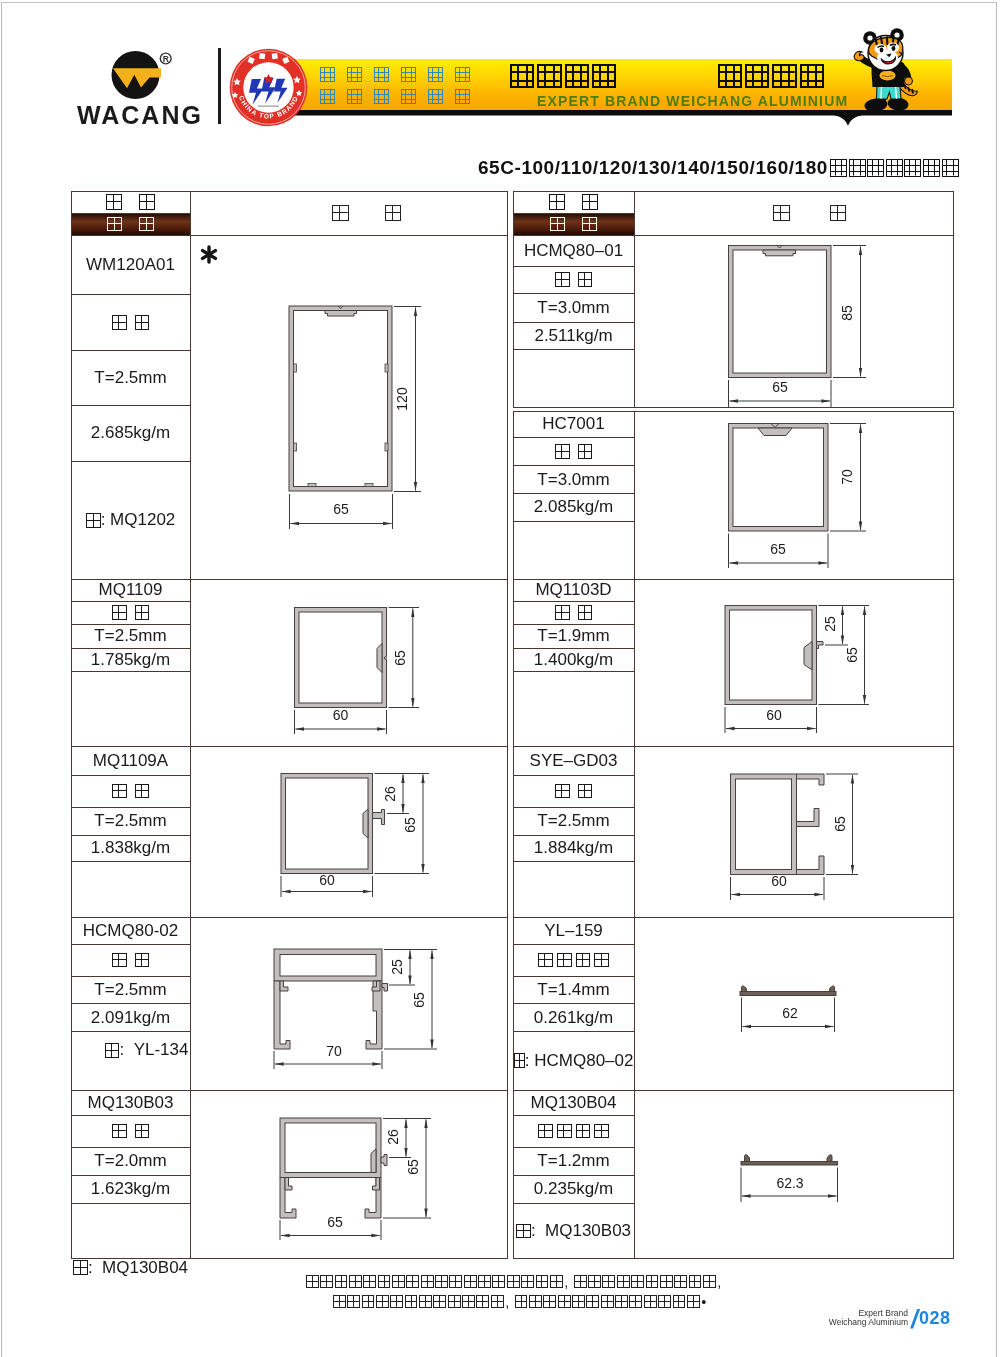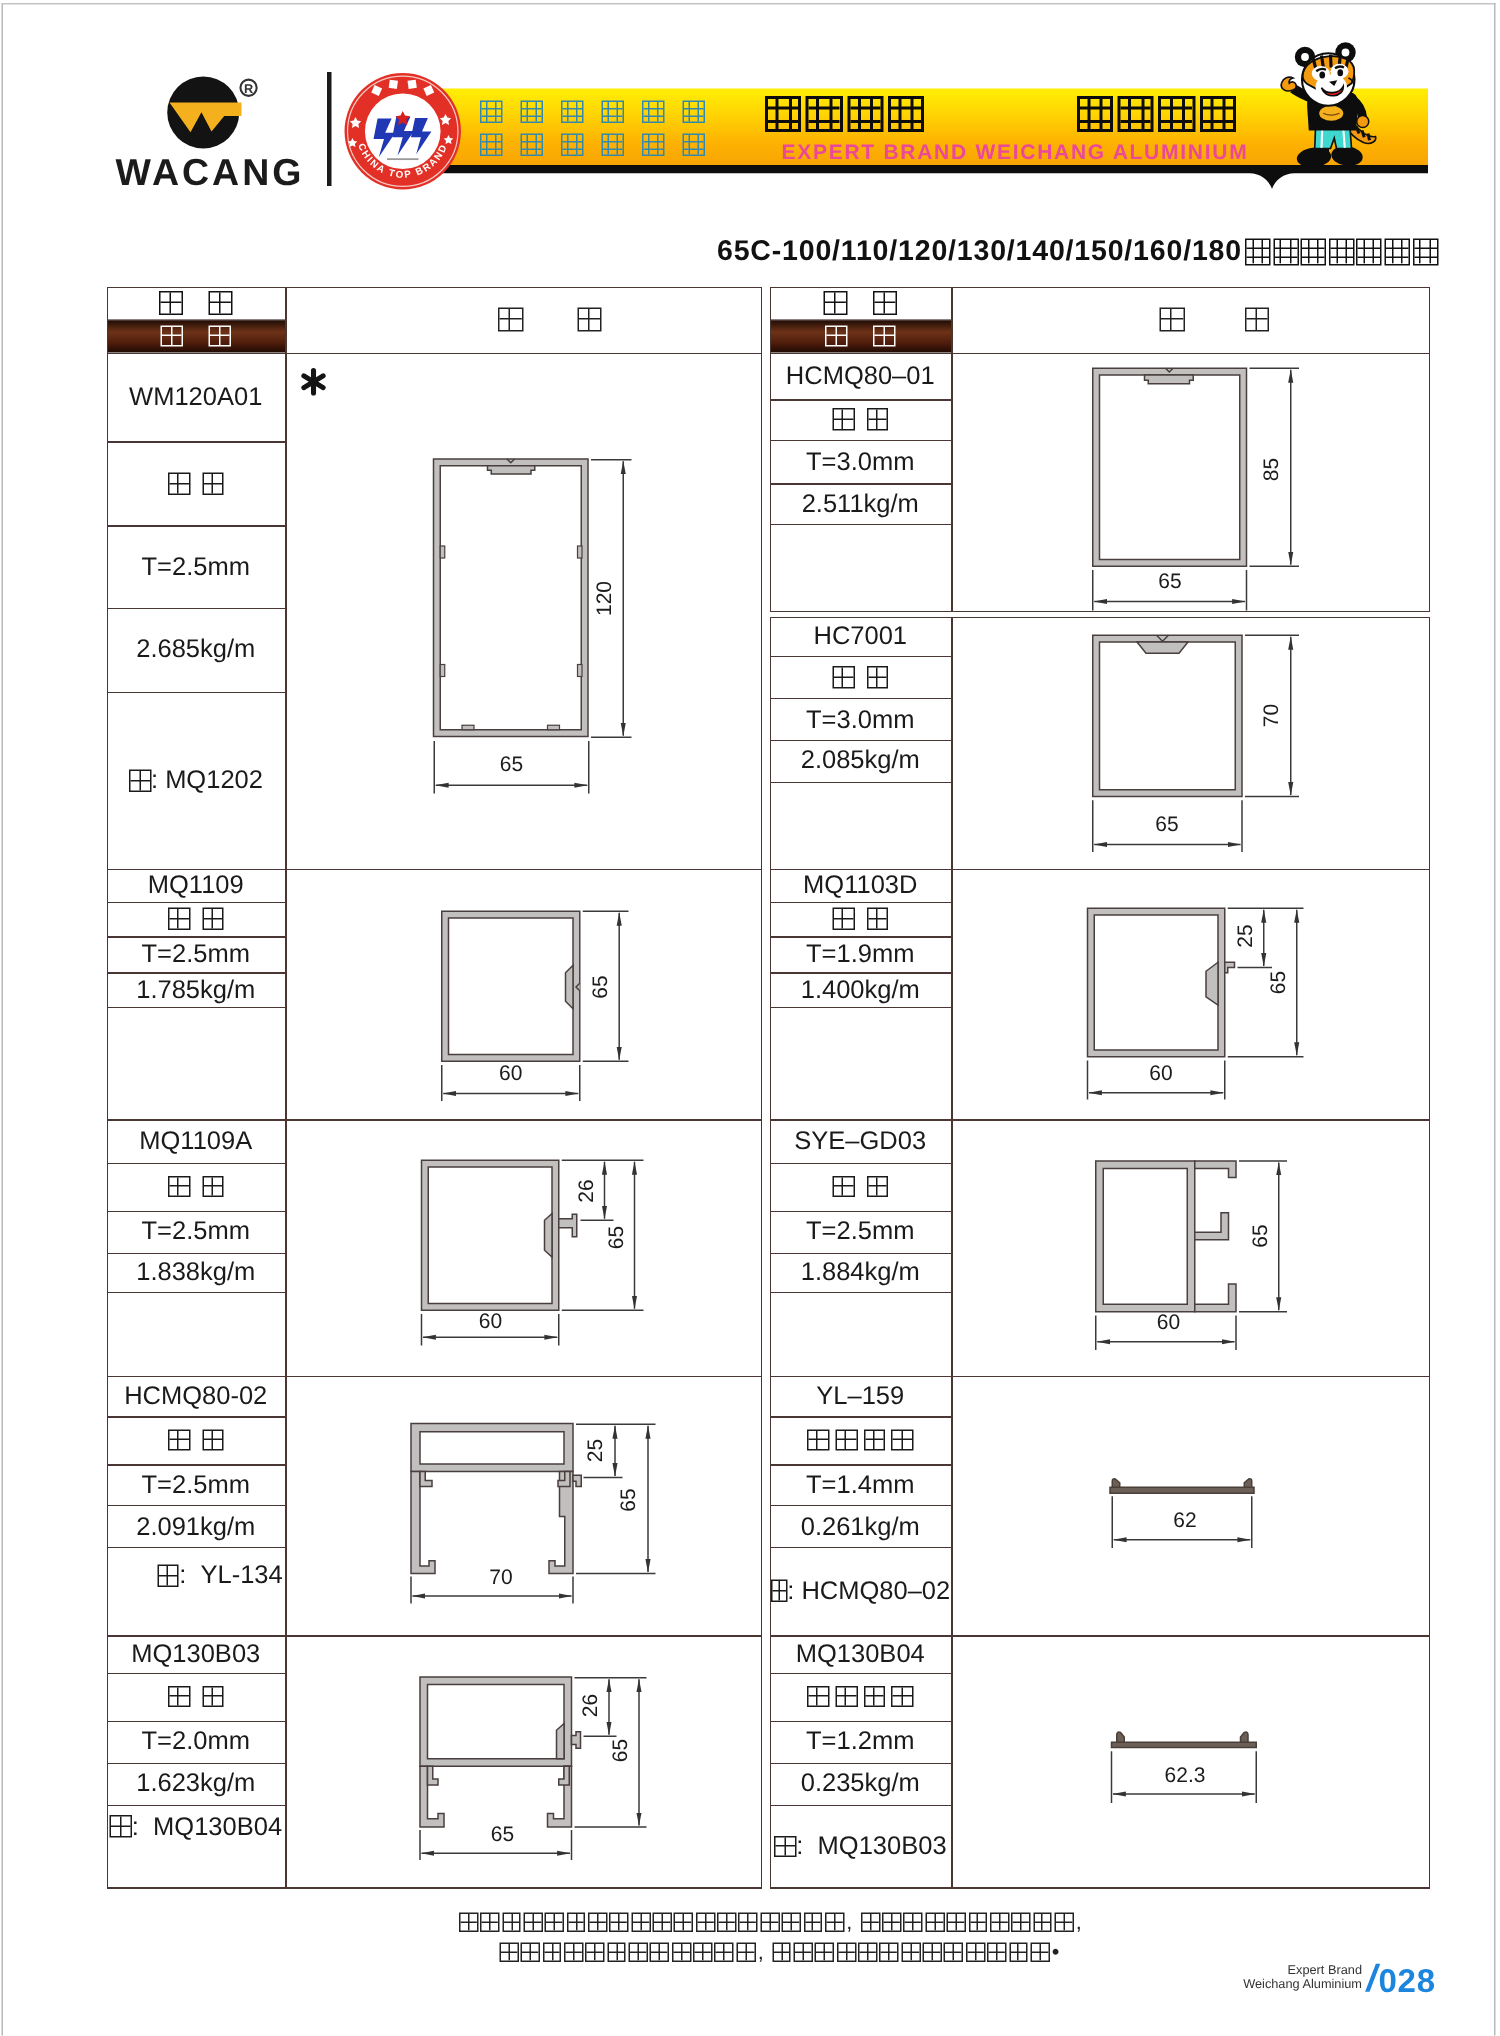--- a/index.html
+++ b/index.html
@@ -74,21 +74,21 @@
       <i class="cj2"></i>
     </span>
   <span style="display:inline-flex;gap:3px;">
       <i class="cj2"></i>
       <i class="cj2"></i>
       <i class="cj2"></i>
       <i class="cj2"></i>
     </span>
 </div>
 
-<div class="abs" style="left:521px;top:92.5px;width:311px;font-size:14px;font-weight:bold;color:#ec4899;text-align:center;letter-spacing:1.15px;white-space:nowrap;">EXPERT BRAND WEICHANG ALUMINIUM</div>
+<div class="abs" style="left:537px;top:92.5px;width:311px;font-size:14px;font-weight:bold;color:#4d7c0f;text-align:center;letter-spacing:1.15px;white-space:nowrap;">EXPERT BRAND WEICHANG ALUMINIUM</div>
 
 <svg class="abs" style="left:229px;top:48px;" width="79" height="79" viewBox="0 0 79 79">
   <defs>
       <path id="arcb" d="M8.5 39.5 A31 31 0 0 0 70.5 39.5"></path>
     </defs>
   <circle cx="39.5" cy="39.5" r="38.8" fill="#e23026"></circle>
   <circle cx="39.5" cy="39.5" r="36.8" fill="none" stroke="#f6c9c2" stroke-width="0.8"></circle>
   <circle cx="39.5" cy="39.5" r="25.2" fill="#ffffff"></circle>
   <g fill="#2138b5" transform="translate(39.5 42) scale(0.78) translate(-39.5 -42)">
     <path d="M18 28 L30 28 L24.5 40 L33 40 L19 61 L23.5 45.5 L14.5 45.5 Z"></path>
@@ -261,21 +261,21 @@
 
 <div class="cell" style="left:71px;top:1115px;width:119px;height:32px;gap:8px;">
     <i class="cj"></i>
     <i class="cj"></i>
   </div>
 
 <div class="cell" style="left:71px;top:1147px;width:119px;height:28px;">T=2.0mm</div>
 
 <div class="cell" style="left:71px;top:1175px;width:119px;height:28.5px;">1.623kg/m</div>
 
-<div class="cell" style="left:71px;top:1190px;width:119px;height:55px;"><i class="cj"></i>:&nbsp;&nbsp;MQ130B04</div>
+<div class="cell" style="left:71px;top:1240px;width:119px;height:55px;"><i class="cj"></i>:&nbsp;&nbsp;MQ130B04</div>
 
 <div class="cell" style="left:513.5px;top:235px;width:120px;height:31px;">HCMQ80–01</div>
 
 <div class="cell" style="left:513.5px;top:266px;width:120px;height:27px;gap:8px;">
     <i class="cj"></i>
     <i class="cj"></i>
   </div>
 
 <div class="cell" style="left:513.5px;top:293px;width:120px;height:29px;">T=3.0mm</div>
 
@@ -403,21 +403,21 @@
     <i class="cj"></i>
     <i class="cj"></i>
     <i class="cj"></i>
     <i class="cj"></i>
     <span style="width:8px;">•</span>
   </div>
 
 <div class="abs" style="right:92px;top:1309px;font-size:8.5px;color:#333;text-align:right;line-height:9px;">Expert Brand<br>Weichang Aluminium</div>
 
 <div class="abs" style="left:911px;top:1305px;font-size:25px;font-weight:bold;font-style:italic;color:#1c85dd;">/</div>
-<div class="abs" style="left:919px;top:1308px;font-size:22px;font-weight:bold;color:#1c85dd;letter-spacing:0.5px;">028</div>
+<div class="abs" style="left:919px;top:1308px;font-size:18px;font-weight:bold;color:#1c85dd;letter-spacing:0.5px;">028</div>
 
 <svg class="abs" style="left:0;top:0;" width="1000" height="1357" viewBox="0 0 1000 1357" id="main">
 <defs>
 <marker id="ar" markerWidth="10" markerHeight="6" refX="8.6" refY="3" orient="auto-start-reverse" markerUnits="userSpaceOnUse">
   <path d="M9,3 L0,1.3 L0,4.7 Z" fill="#333"></path>
 </marker>
 </defs>
 
 <g stroke="#4a3632" stroke-width="1" shape-rendering="crispEdges" fill="none">
 

